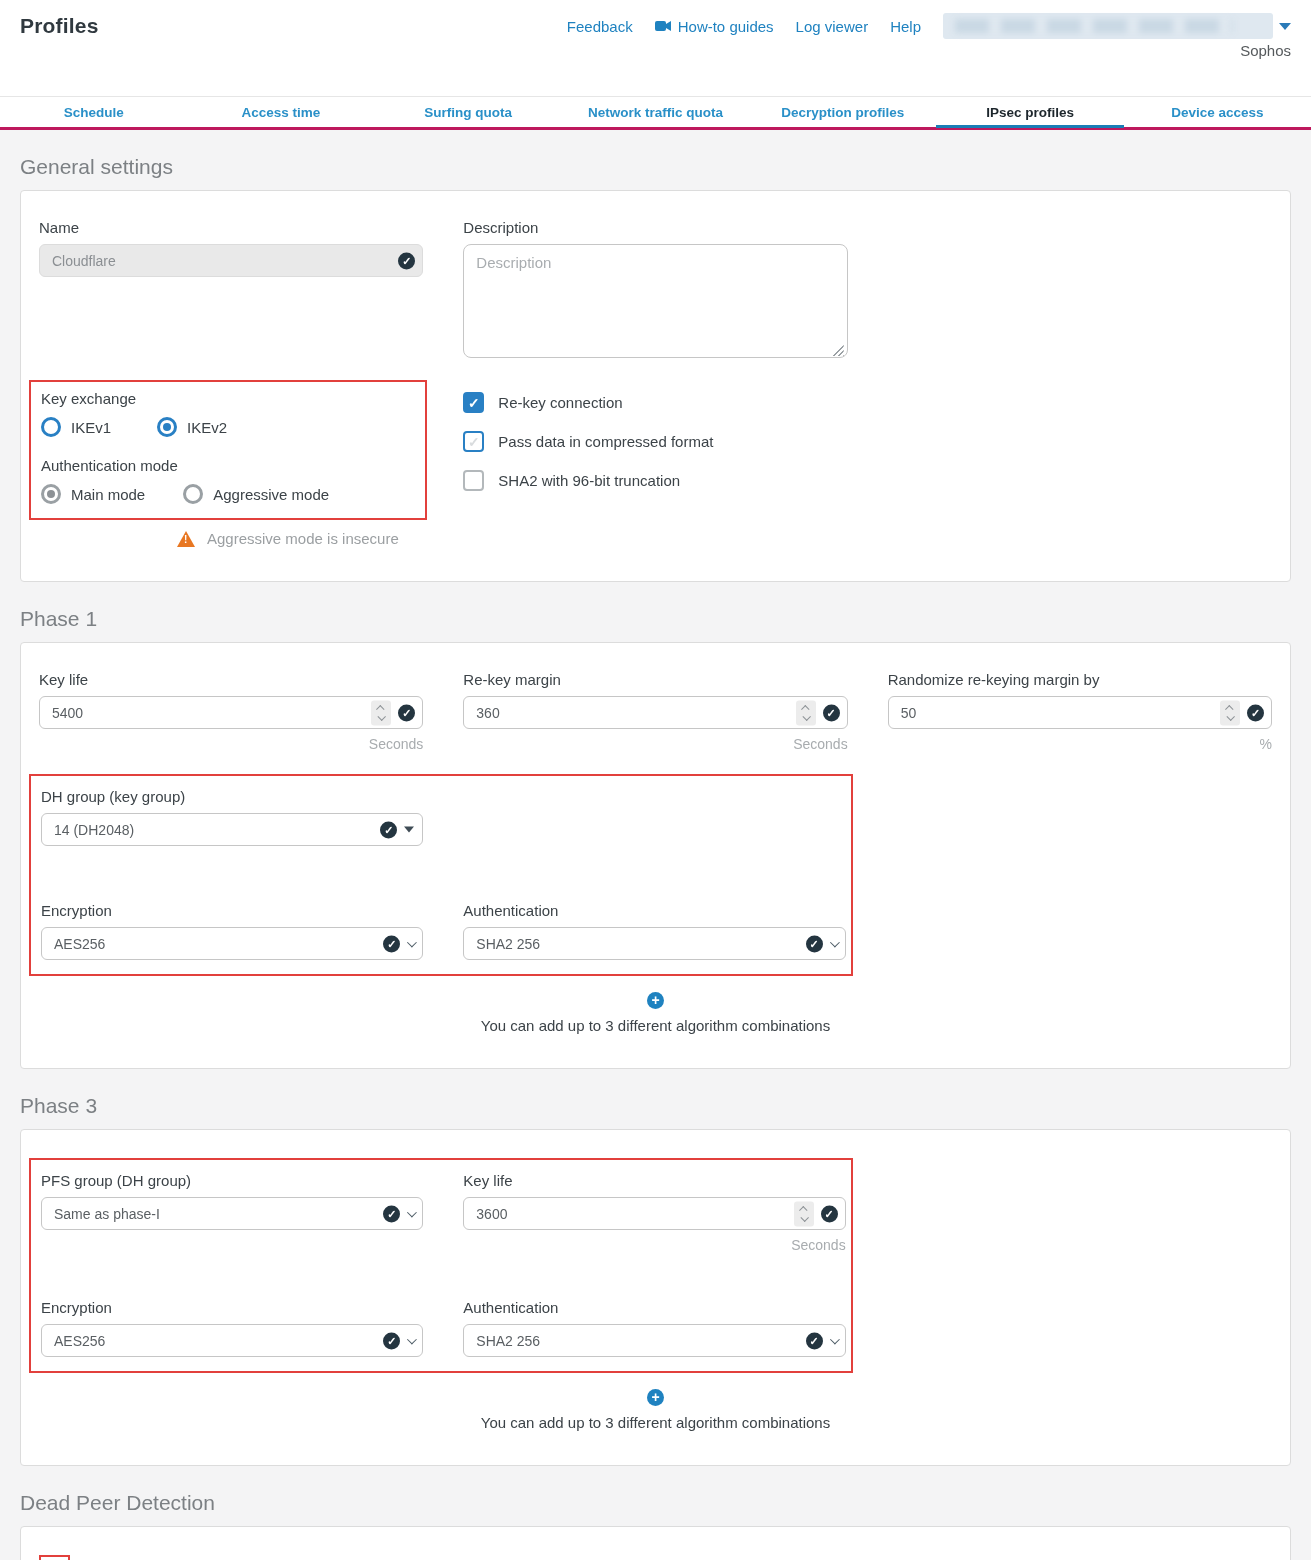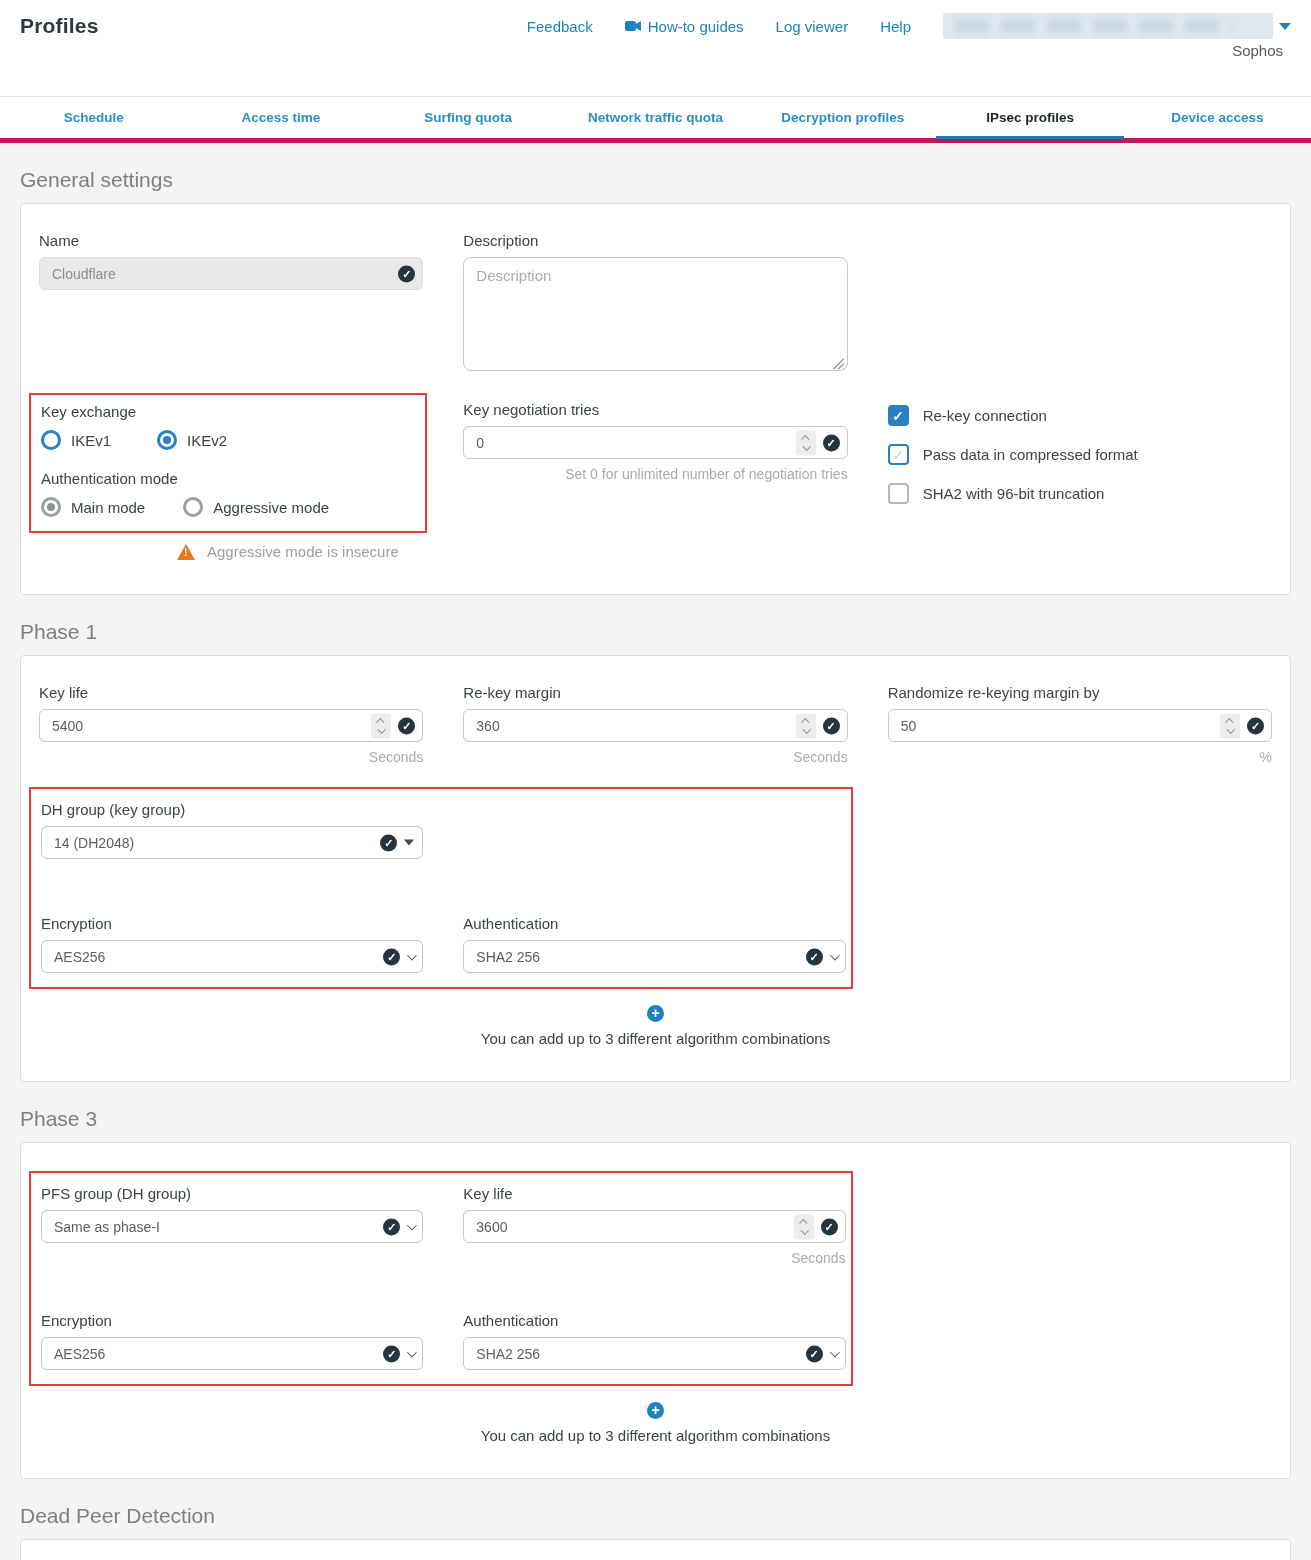--- a/index.html
+++ b/index.html
@@ -5,29 +5,29 @@
   * { box-sizing: border-box; margin: 0; padding: 0; }
   html,body { width: 1311px; height: 1560px; overflow: hidden; }
   body {
     font-family: "Liberation Sans", sans-serif;
     background: #f4f4f5;
     color: #3c4348;
   }
   
   .header { background: #fff; height: 96px; position: relative; padding: 14px 20px 0; }
   .page-title { font-size: 21px; font-weight: 700; color: #30393f; letter-spacing: .2px; }
-  .header-links { position: absolute; top: 13px; right: 20px; display: flex; align-items: center; gap: 32px; }
+  .header-links { position: absolute; top: 13px; right: 20px; display: flex; align-items: center; gap: 22px; }
   .hlink { color: #1f82c0; font-size: 15px; text-decoration: none; display: inline-flex; align-items: center; gap: 6px; cursor: pointer; }
   .redacted { width: 330px; height: 26px; background: #dfe8f0; border-radius: 3px; position: relative; filter: blur(0.5px); }
   .redacted::before { content:""; position:absolute; inset:6px 40px 6px 12px;
     background: repeating-linear-gradient(90deg,#c9d8e4 0 34px, #dfe8f0 34px 46px); filter: blur(3px); border-radius:2px;}
   .caret-blue { width:0;height:0;border-left:6px solid transparent;border-right:6px solid transparent;border-top:7px solid #2a7ab8; }
-  .brand { position:absolute; top: 42px; right: 28px; color:#55595c; font-size: 15px; }
-  
-  .tabbar { background:#fff; border-top:1px solid #e6e6e6; border-bottom:5px solid #be185d; height:47px; display:flex; }
+  .brand { position:absolute; top: 42px; right: 20px; color:#55595c; font-size: 15px; }
+  
+  .tabbar { background:#fff; border-top:1px solid #e6e6e6; border-bottom:3px solid #be185d; height:34px; display:flex; }
   .tab { flex:1; display:flex; align-items:center; justify-content:center; font-size:13.5px; font-weight:700; color:#2a90c8; cursor:pointer; position:relative; }
   .tab.active { color:#1d262c; }
   .tab.active::after { content:""; position:absolute; left:0; right:0; bottom:-1px; height:3px; background:#1a7db6; }
   
   .main { padding: 0 20px; }
   .section-h { font-size: 21px; font-weight:400; color:#7c8084; margin: 25px 0 11px; }
   .card { background:#fff; border:1px solid #dcdcdc; border-radius:4px; padding: 28px 18px 34px; }
   .grid3 { display:grid; grid-template-columns: 1fr 1fr 1fr; column-gap: 40px; }
   .grid2 { display:grid; grid-template-columns: 1fr 1fr; column-gap: 40px; }
   
@@ -171,34 +171,20 @@
             <span class="radio gray"></span>
             <span>Aggressive mode</span>
           </div>
         </div>
         <div class="warn-row">
           <span class="warn-tri"></span>
           <span>Aggressive mode is insecure</span>
         </div>
       </div>
 
-      <div class="field">
-        <label class="flabel">Key negotiation tries</label>
-        <div class="inputwrap">
-          <input class="txt" type="text" value="0" style="">
-          <span class="iconsr">
-            <span class="stepper">
-                <span class="chev up"></span>
-                <span class="chev down"></span>
-              </span>
-            <span class="okcircle"></span>
-          </span>
-        </div>
-        <div class="help">Set 0 for unlimited number of negotiation tries</div>
-      </div>
 
       <div style="padding-top:4px;">
         <div class="cb-row">
           <span class="cb on"></span>
           <span>Re-key connection</span>
         </div>
         <div class="cb-row">
           <span class="cb faint"></span>
           <span>Pass data in compressed format</span>
         </div>

